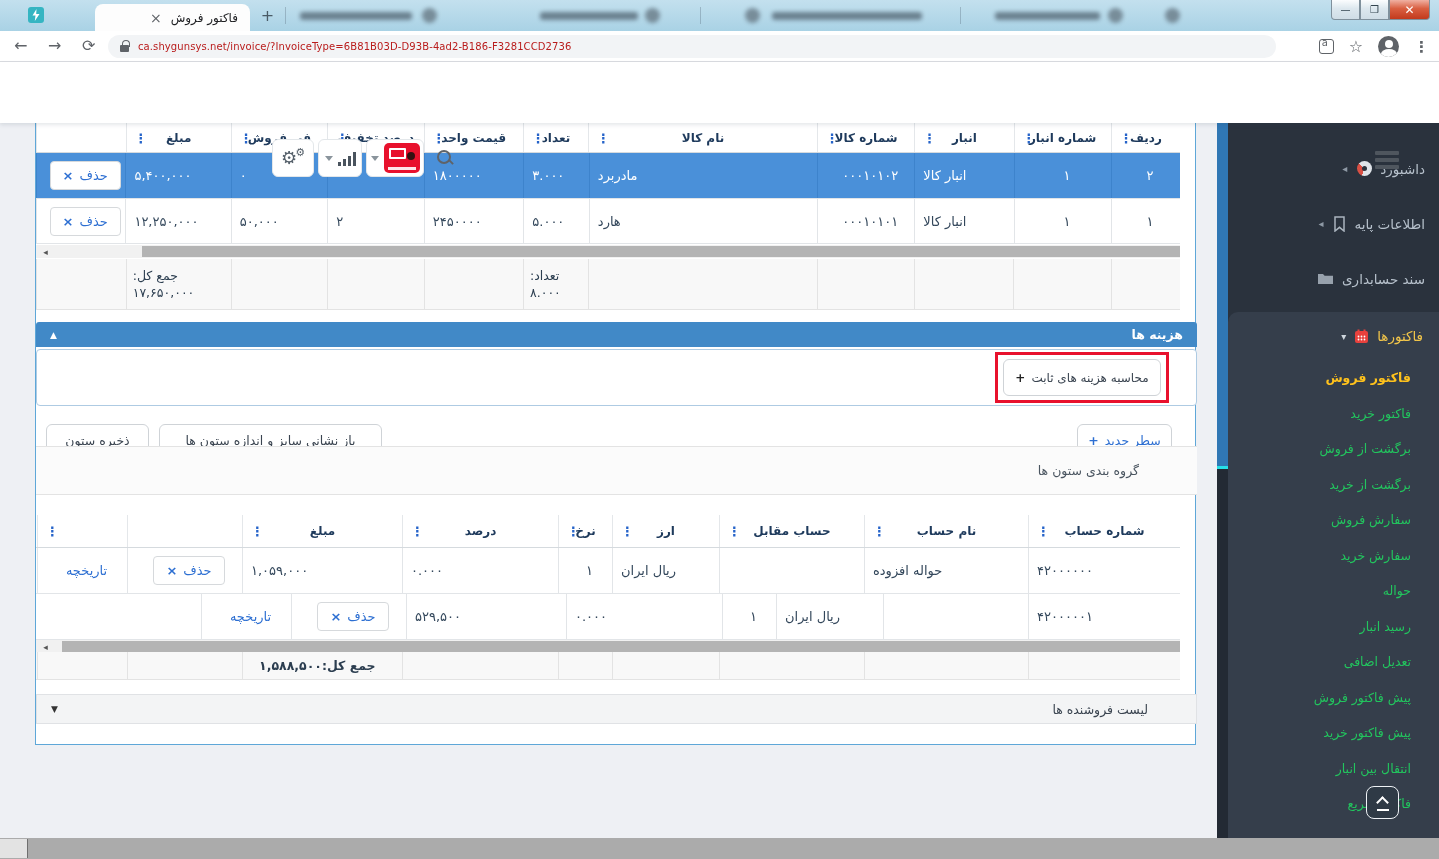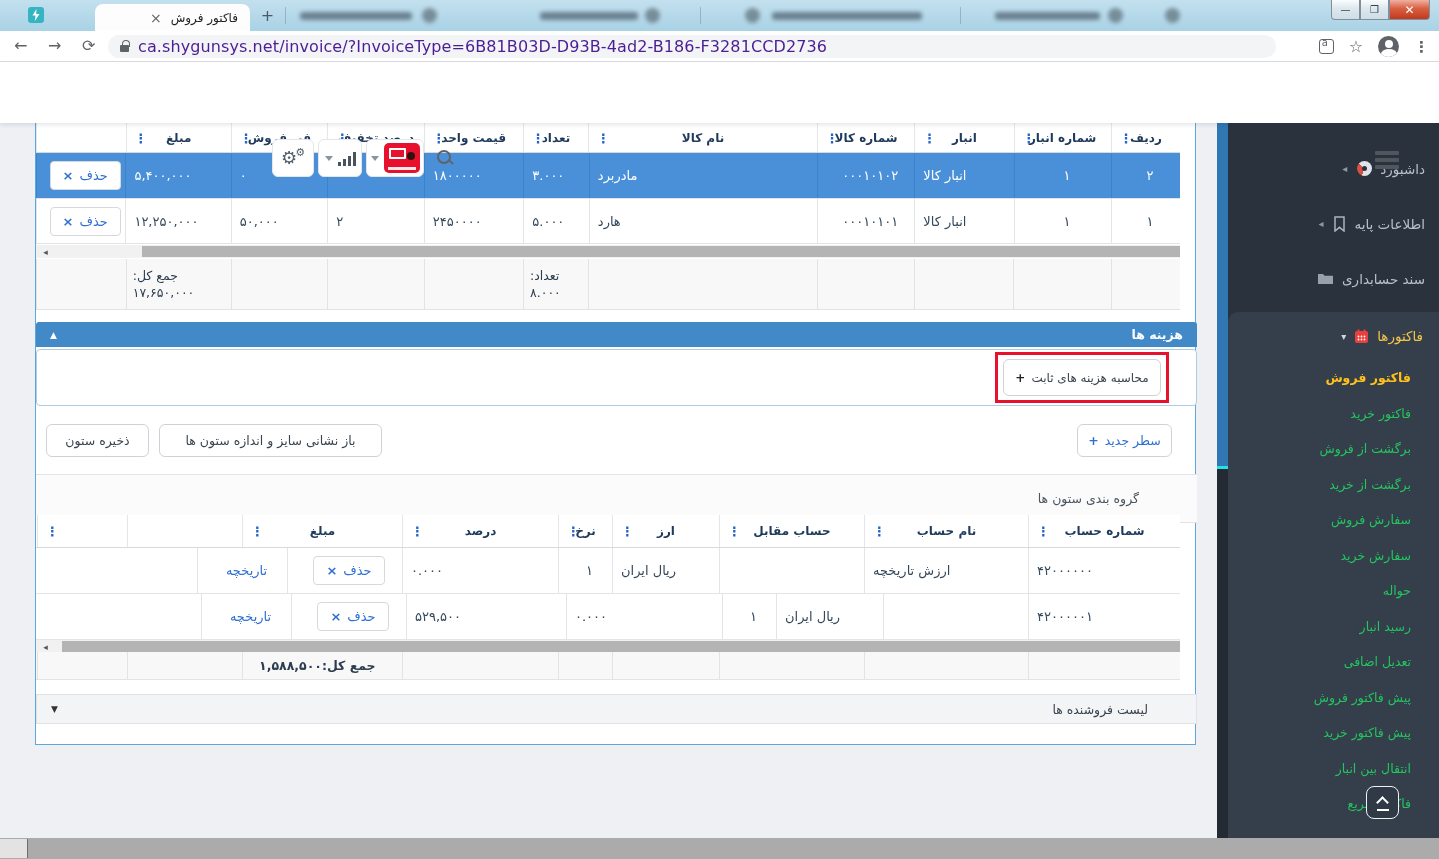--- a/index.html
+++ b/index.html
@@ -35,21 +35,21 @@
 
   
   .addressbar { position:absolute; top:31px; left:0; width:1439px; height:31px; background:#fff;
     border-bottom:1px solid #dadce0; }
   .nav-ic { position:absolute; top:4px; color:#5f6368; font-size:16px; line-height:22px; }
   .omnibox { position:absolute; left:108px; top:4px; width:1168px; height:23px; background:#f2f4f6;
     border-radius:12px; display:flex; align-items:center; padding:0 12px; gap:9px; }
   .lock { width:9px; height:7px; background:#5f6368; border-radius:1px; position:relative; margin-top:3px; }
   .lock:before { content:""; position:absolute; top:-5px; left:1.5px; width:6px; height:6px;
     border:1.5px solid #5f6368; border-bottom:none; border-radius:4px 4px 0 0; }
-  .url { font-size:16px; color:#4c1d95; letter-spacing:.1px; white-space:nowrap; }
+  .url { font-size:10px; color:#b91c1c; letter-spacing:.1px; white-space:nowrap; }
   .bar-right { position:absolute; right:10px; top:0; height:31px; display:flex; align-items:center; gap:15px; }
   .tr-ic { width:15px; height:15px; border:1.6px solid #5f6368; border-radius:3px; position:relative; }
   .tr-ic:before { content:"a"; position:absolute; left:2px; top:-3px; font-size:10px; color:#5f6368; }
   .star { color:#5f6368; font-size:16px; }
   .avatar { width:21px; height:21px; border-radius:50%; background:#5f6368; position:relative; overflow:hidden; }
   .avatar:before { content:""; position:absolute; left:6.5px; top:4px; width:8px; height:8px; border-radius:50%; background:#fff; }
   .avatar:after { content:""; position:absolute; left:2.5px; top:13px; width:16px; height:10px; border-radius:50%; background:#fff; }
   .kebab { color:#5f6368; font-size:15px; font-weight:bold; }
 
   
@@ -156,21 +156,21 @@
     border:1px solid #cfd3d7; border-radius:6px; direction:rtl; display:flex; align-items:center;
     justify-content:center; gap:6px; font-size:12px; color:#3a4450; white-space:nowrap; }
   .plus { font-weight:bold; color:#222; }
 
   .act-btn { position:absolute; top:301px; height:33px; background:#fff; border:1px solid #cfd3d7;
     border-radius:6px; display:flex; align-items:center; justify-content:center; font-size:12.5px;
     color:#3a4450; direction:rtl; gap:6px; white-space:nowrap; }
   .newrow-btn { left:1041px; width:95px; color:#2d6fd2; }
   .newrow-btn .plus { color:#2d6fd2; }
 
-  .group-panel { position:absolute; left:0; top:351px; width:1161px; height:49px; background:#fbfbfb;
+  .group-panel { position:absolute; left:0; top:323px; width:1161px; height:49px; background:#fbfbfb;
     border-top:1px solid #e3e3e3; border-bottom:1px solid #e3e3e3; direction:rtl; display:flex;
     align-items:center; padding-right:58px; font-size:12.5px; color:#4a5560; }
 
   .vendors-bar { position:absolute; left:0; top:571px; width:1161px; height:30px; background:#f3f4f5;
     border:1px solid #e0e2e5; direction:rtl; display:flex; align-items:center; justify-content:space-between;
     padding:0 48px 0 14px; color:#3a4450; }
   .vendors-bar .title { font-size:12.5px; }
   .vendors-bar .tri { font-size:9px; color:#333; }
 
   .bottombar { position:absolute; left:0; top:838px; width:1439px; height:21px; background:#ababab; z-index:10; }
@@ -495,25 +495,26 @@
             <span class="hdots">⋮</span>
             <span>مبلغ</span>
           </div>
         <div class="hcell c2-del"></div>
         <div class="hcell c2-hist">
             <span class="hdots">⋮</span>
           </div>
       </div>
       <div class="trow brow">
         <div class="bcell c2-accno">۴۲۰۰۰۰۰۰</div>
-        <div class="bcell c2-accname">ارزش تاریخچه</div>
+        <div class="bcell c2-accname">حواله افزوده</div>
         <div class="bcell c2-counter"></div>
         <div class="bcell c2-curr">ریال ایران</div>
         <div class="bcell c2-rate center">۱</div>
         <div class="bcell c2-pct">۰.۰۰۰</div>
+        <div class="bcell c2-amt">۱,۰۵۹,۰۰۰</div>
         <div class="bcell c2-del center">
           <button class="del-btn">
             <span>حذف</span>
             <span class="x">×</span>
           </button>
         </div>
         <div class="bcell c2-hist center">
           <span class="hist-link">تاریخچه</span>
         </div>
       </div>

